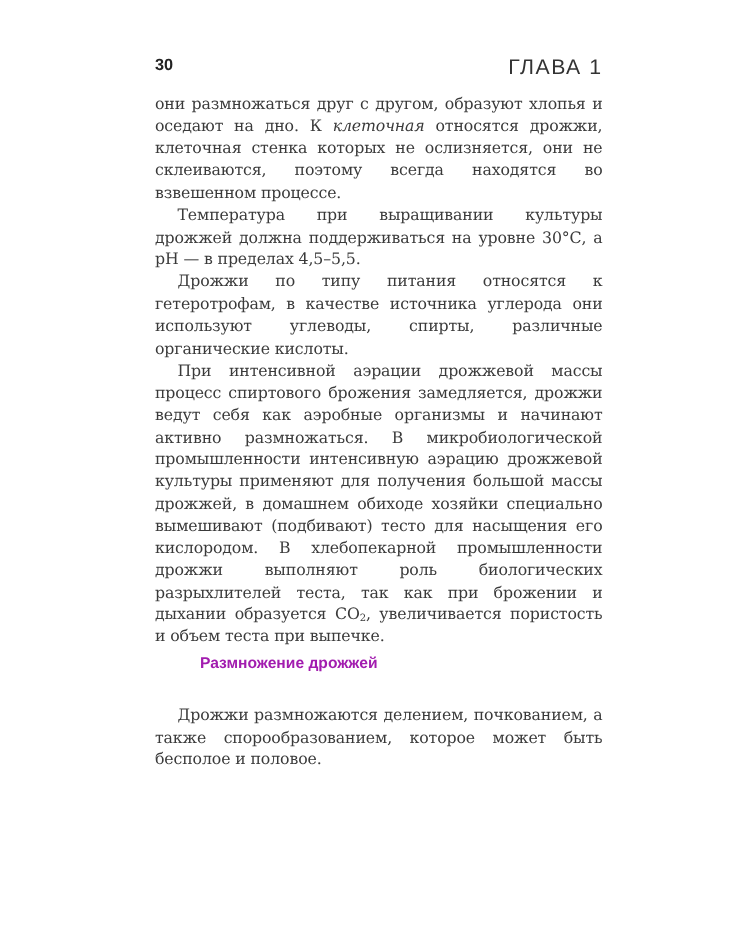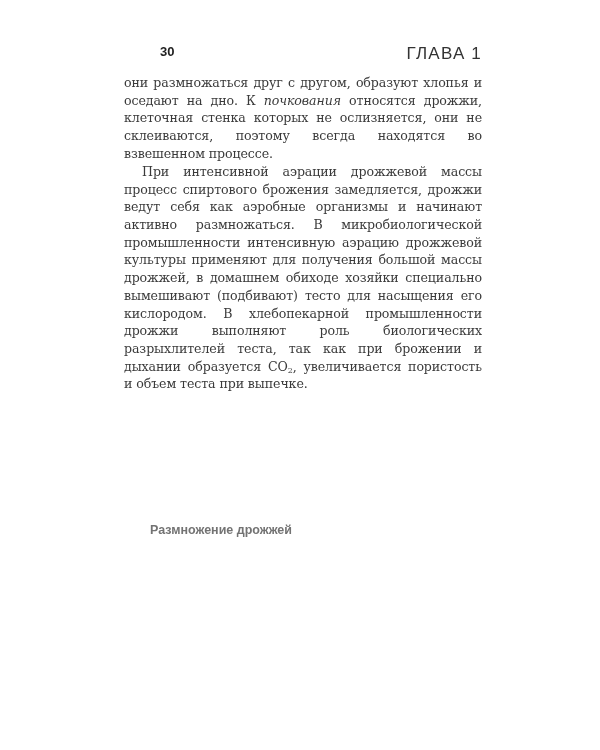--- a/index.html
+++ b/index.html
@@ -6,52 +6,55 @@
   body { width: 600px; height: 750px; position: relative; overflow: hidden; }
   .page {
     position: absolute; left: 124px; top: 0; width: 358px;
     font-family: "DejaVu Serif", "Liberation Serif", serif;
     color: #3a3a3a;
   }
   .header {
     position: absolute; left: 0; top: 44px; width: 358px; height: 16px;
     font-family: "Liberation Sans", sans-serif;
   }
-  .page-num { position: absolute; left: 0; top: 0; font-size: 13px; font-weight: bold; color: #222; margin-left: 36px; }
+  .page-num { position: absolute; left: 0; top: 0; font-size: 13px; font-weight: bold; color: #222; }
   .chapter { position: absolute; right: 0; top: 0; font-size: 17px; letter-spacing: 1.2px; color: #333; }
   .body {
     position: absolute; left: 0; top: 74px; width: 358px;
     font-size: 12.6px; line-height: 17.7px; text-align: justify;
     letter-spacing: -0.1px; hyphens: manual;
   }
   .body p { margin: 0 0 0.4px 0; text-indent: 0; }
   .body p.ind { text-indent: 18px; }
   .heading {
-    position: absolute; left: 26px; top: 523px;
-    font-family: "Liberation Sans", sans-serif; font-weight: bold; font-size: 12.5px; color: #737373;
+    position: absolute; left: 36px; top: 523px;
+    font-family: "Liberation Sans", sans-serif; font-weight: bold; font-size: 12.5px; color: #a21caf;
   }
   .body2 {
     position: absolute; left: 0; top: 563px; width: 358px;
     font-size: 12.6px; line-height: 17.7px; text-align: justify; letter-spacing: -0.1px;
   }
   .body2 p { margin: 0 0 0.4px 0; text-indent: 18px; }
   em { font-style: italic; }
   sub { font-size: 8px; vertical-align: -2px; line-height: 0; }
 </style>
 </head>
 <body>
 
 <div class="page">
   <div class="header">
     <span class="page-num">30</span>
     <span class="chapter">ГЛАВА 1</span>
   </div>
 
   <div class="body">
-    <p><span>они размножаться друг с другом, образуют хлопья и оседают на дно. К </span><em>почкования</em><span> относятся дрожжи, клеточная стенка которых не ослизняется, они не склеиваются, поэтому всегда находятся во взвешенном процессе.</span></p>
+    <p><span>они размножаться друг с другом, образуют хлопья и оседают на дно. К </span><em>клеточная</em><span> относятся дрожжи, клеточная стенка которых не ослизняется, они не склеиваются, поэтому всегда находятся во взвешенном процессе.</span></p>
+    <p class="ind">Температура при выращивании культуры дрожжей должна поддерживаться на уровне 30°С, а pH — в пределах 4,5–5,5.</p>
+    <p class="ind">Дрожжи по типу питания относятся к гетеротрофам, в качестве источника углерода они используют углеводы, спирты, различные органические кислоты.</p>
     <p class="ind"><span>При интенсивной аэрации дрожжевой массы процесс спиртового брожения замедляется, дрожжи ведут себя как аэробные организмы и начинают активно размножаться. В микробиологической промышленности интенсивную аэрацию дрожжевой культуры применяют для получения большой массы дрожжей, в домашнем обиходе хозяйки специально вымешивают (подбивают) тесто для насыщения его кислородом. В хлебопекарной промышленности дрожжи выполняют роль биологических разрыхлителей теста, так как при брожении и дыхании образуется CO</span><sub>2</sub><span>, увеличивается пористость и объем теста при выпечке.</span></p>
   </div>
 
   <div class="heading">Размножение дрожжей</div>
 
   <div class="body2">
+    <p>Дрожжи размножаются делением, почкованием, а также спорообразованием, которое может быть бесполое и половое.</p>
   </div>
 </div>
 
 </body></html>

